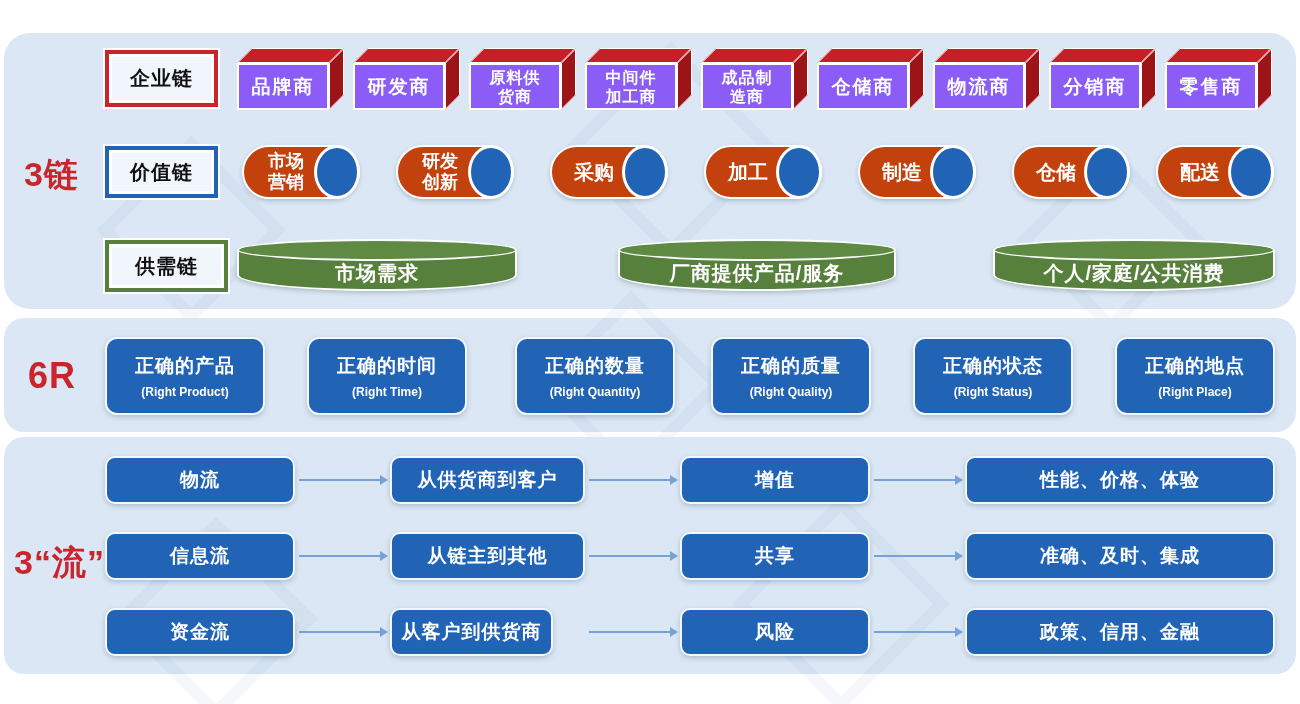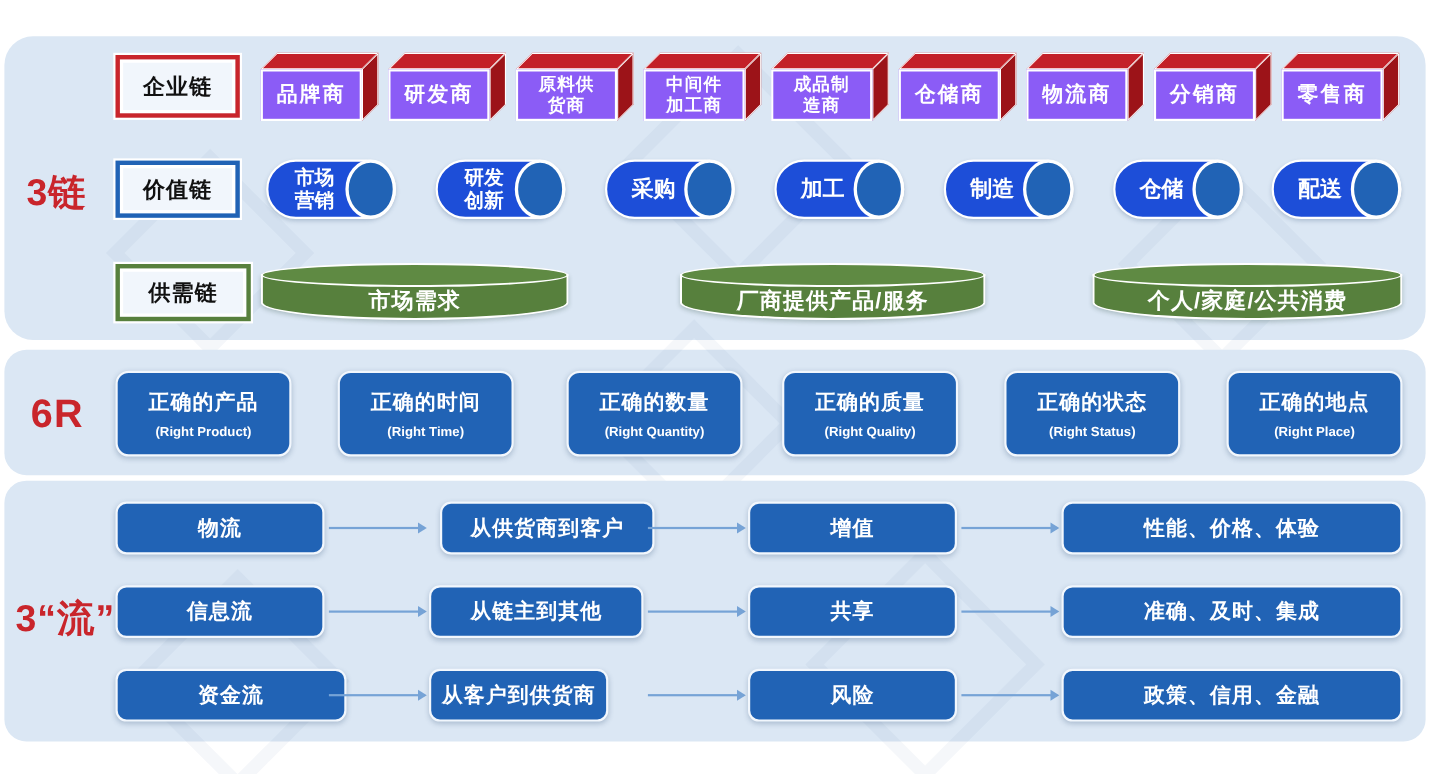--- a/index.html
+++ b/index.html
@@ -28,21 +28,21 @@
   .f-side{position:absolute;left:100%;top:0;width:15px;height:100%;background:#9c1318;
           border:1px solid #ffffff;box-sizing:border-box;transform:skewY(-45deg);transform-origin:left top;}
   .f-front{position:absolute;inset:0;background:#8b5cf6;border:2px solid #ffffff;box-sizing:border-box;
            display:flex;flex-direction:column;align-items:center;justify-content:center;
            color:#fff;font-size:19px;letter-spacing:2px;line-height:20px;text-align:center;}
   .f-front.two{font-size:16px;letter-spacing:1px;line-height:19px;}
   .ln{display:block;}
   .ln:empty{display:none;}
 
   
-  .cyl{position:absolute;width:118px;height:54px;background:#1d4ed8;border:2px solid #ffffff;
+  .cyl{position:absolute;width:118px;height:54px;background:#c2410c;border:2px solid #ffffff;
        box-sizing:border-box;border-radius:27px;box-shadow:0 2px 4px rgba(40,70,110,.25);}
   .cyl-end{position:absolute;top:-2px;right:-2px;width:46px;height:54px;border-radius:50%;
            background:#2163b5;border:3px solid #ffffff;box-sizing:border-box;}
   .cyl-text{position:absolute;inset:0;display:flex;flex-direction:column;align-items:center;justify-content:center;
             padding-right:30px;color:#fff;font-size:20px;line-height:21px;text-align:center;}
   .cyl-text.two{font-size:18px;}
 
   
   .disk{position:absolute;height:52px;}
   .disk-body{position:absolute;left:0;right:0;top:10px;bottom:0;background:#57803d;
@@ -256,35 +256,35 @@
 
   <div class="panel p3">
     <div class="wm" style="left:140px;top:110px;width:120px;height:120px;"></div>
     <div class="wm" style="left:760px;top:90px;width:130px;height:130px;"></div>
   </div>
 
   <div class="sec-label" style="left:14px;top:540px;">3“流”</div>
 
   <div class="flow-box" style="left:105px;top:456px;width:190px;">物流</div>
   <div class="arrow" style="left:299px;top:479px;width:87px;"></div>
-  <div class="flow-box" style="left:400px;top:456px;width:195px;">从供货商到客户</div>
+  <div class="flow-box" style="left:390px;top:456px;width:195px;">从供货商到客户</div>
   <div class="arrow" style="left:589px;top:479px;width:87px;"></div>
   <div class="flow-box" style="left:680px;top:456px;width:190px;">增值</div>
   <div class="arrow" style="left:874px;top:479px;width:87px;"></div>
   <div class="flow-box" style="left:965px;top:456px;width:310px;">性能、价格、体验</div>
 
   <div class="flow-box" style="left:105px;top:532px;width:190px;">信息流</div>
   <div class="arrow" style="left:299px;top:555px;width:87px;"></div>
   <div class="flow-box" style="left:390px;top:532px;width:195px;">从链主到其他</div>
   <div class="arrow" style="left:589px;top:555px;width:87px;"></div>
   <div class="flow-box" style="left:680px;top:532px;width:190px;">共享</div>
   <div class="arrow" style="left:874px;top:555px;width:87px;"></div>
   <div class="flow-box" style="left:965px;top:532px;width:310px;">准确、及时、集成</div>
 
-  <div class="flow-box" style="left:105px;top:608px;width:210px;">资金流</div>
+  <div class="flow-box" style="left:105px;top:608px;width:190px;">资金流</div>
   <div class="arrow" style="left:299px;top:631px;width:87px;"></div>
   <div class="flow-box" style="left:390px;top:608px;width:163px;">从客户到供货商</div>
   <div class="arrow" style="left:589px;top:631px;width:87px;"></div>
   <div class="flow-box" style="left:680px;top:608px;width:190px;">风险</div>
   <div class="arrow" style="left:874px;top:631px;width:87px;"></div>
   <div class="flow-box" style="left:965px;top:608px;width:310px;">政策、信用、金融</div>
 
 </div>
 
 </body></html>

